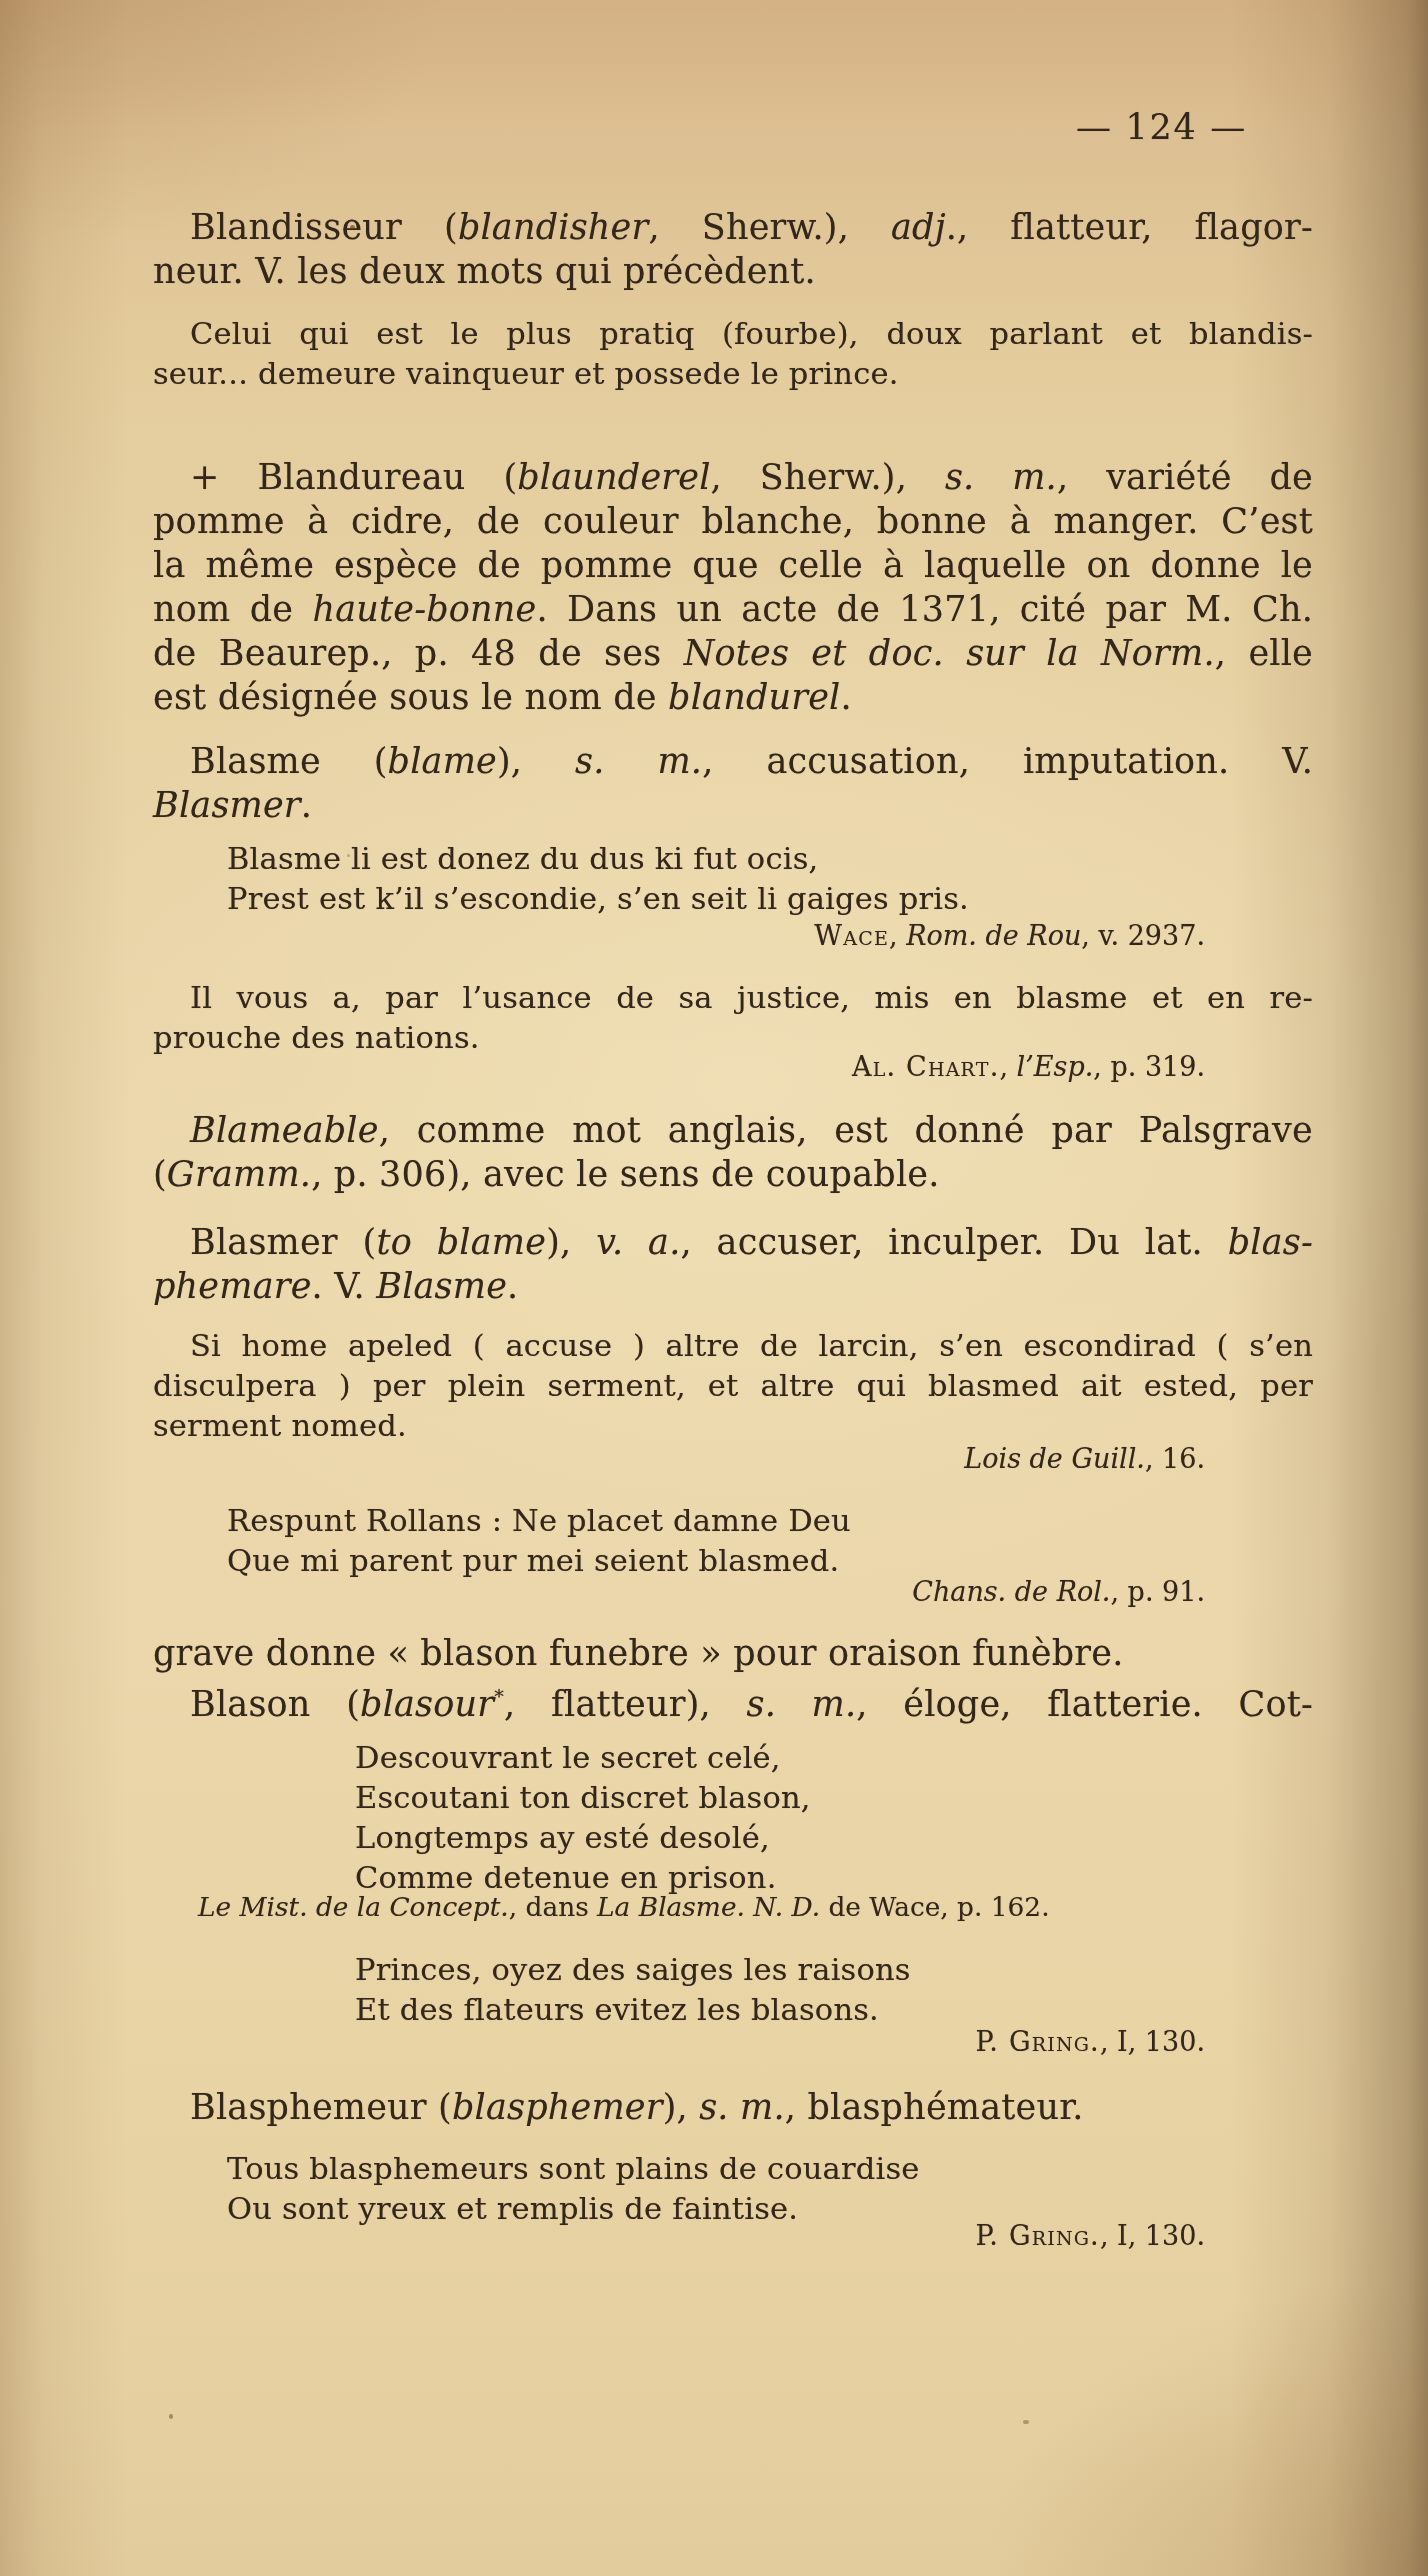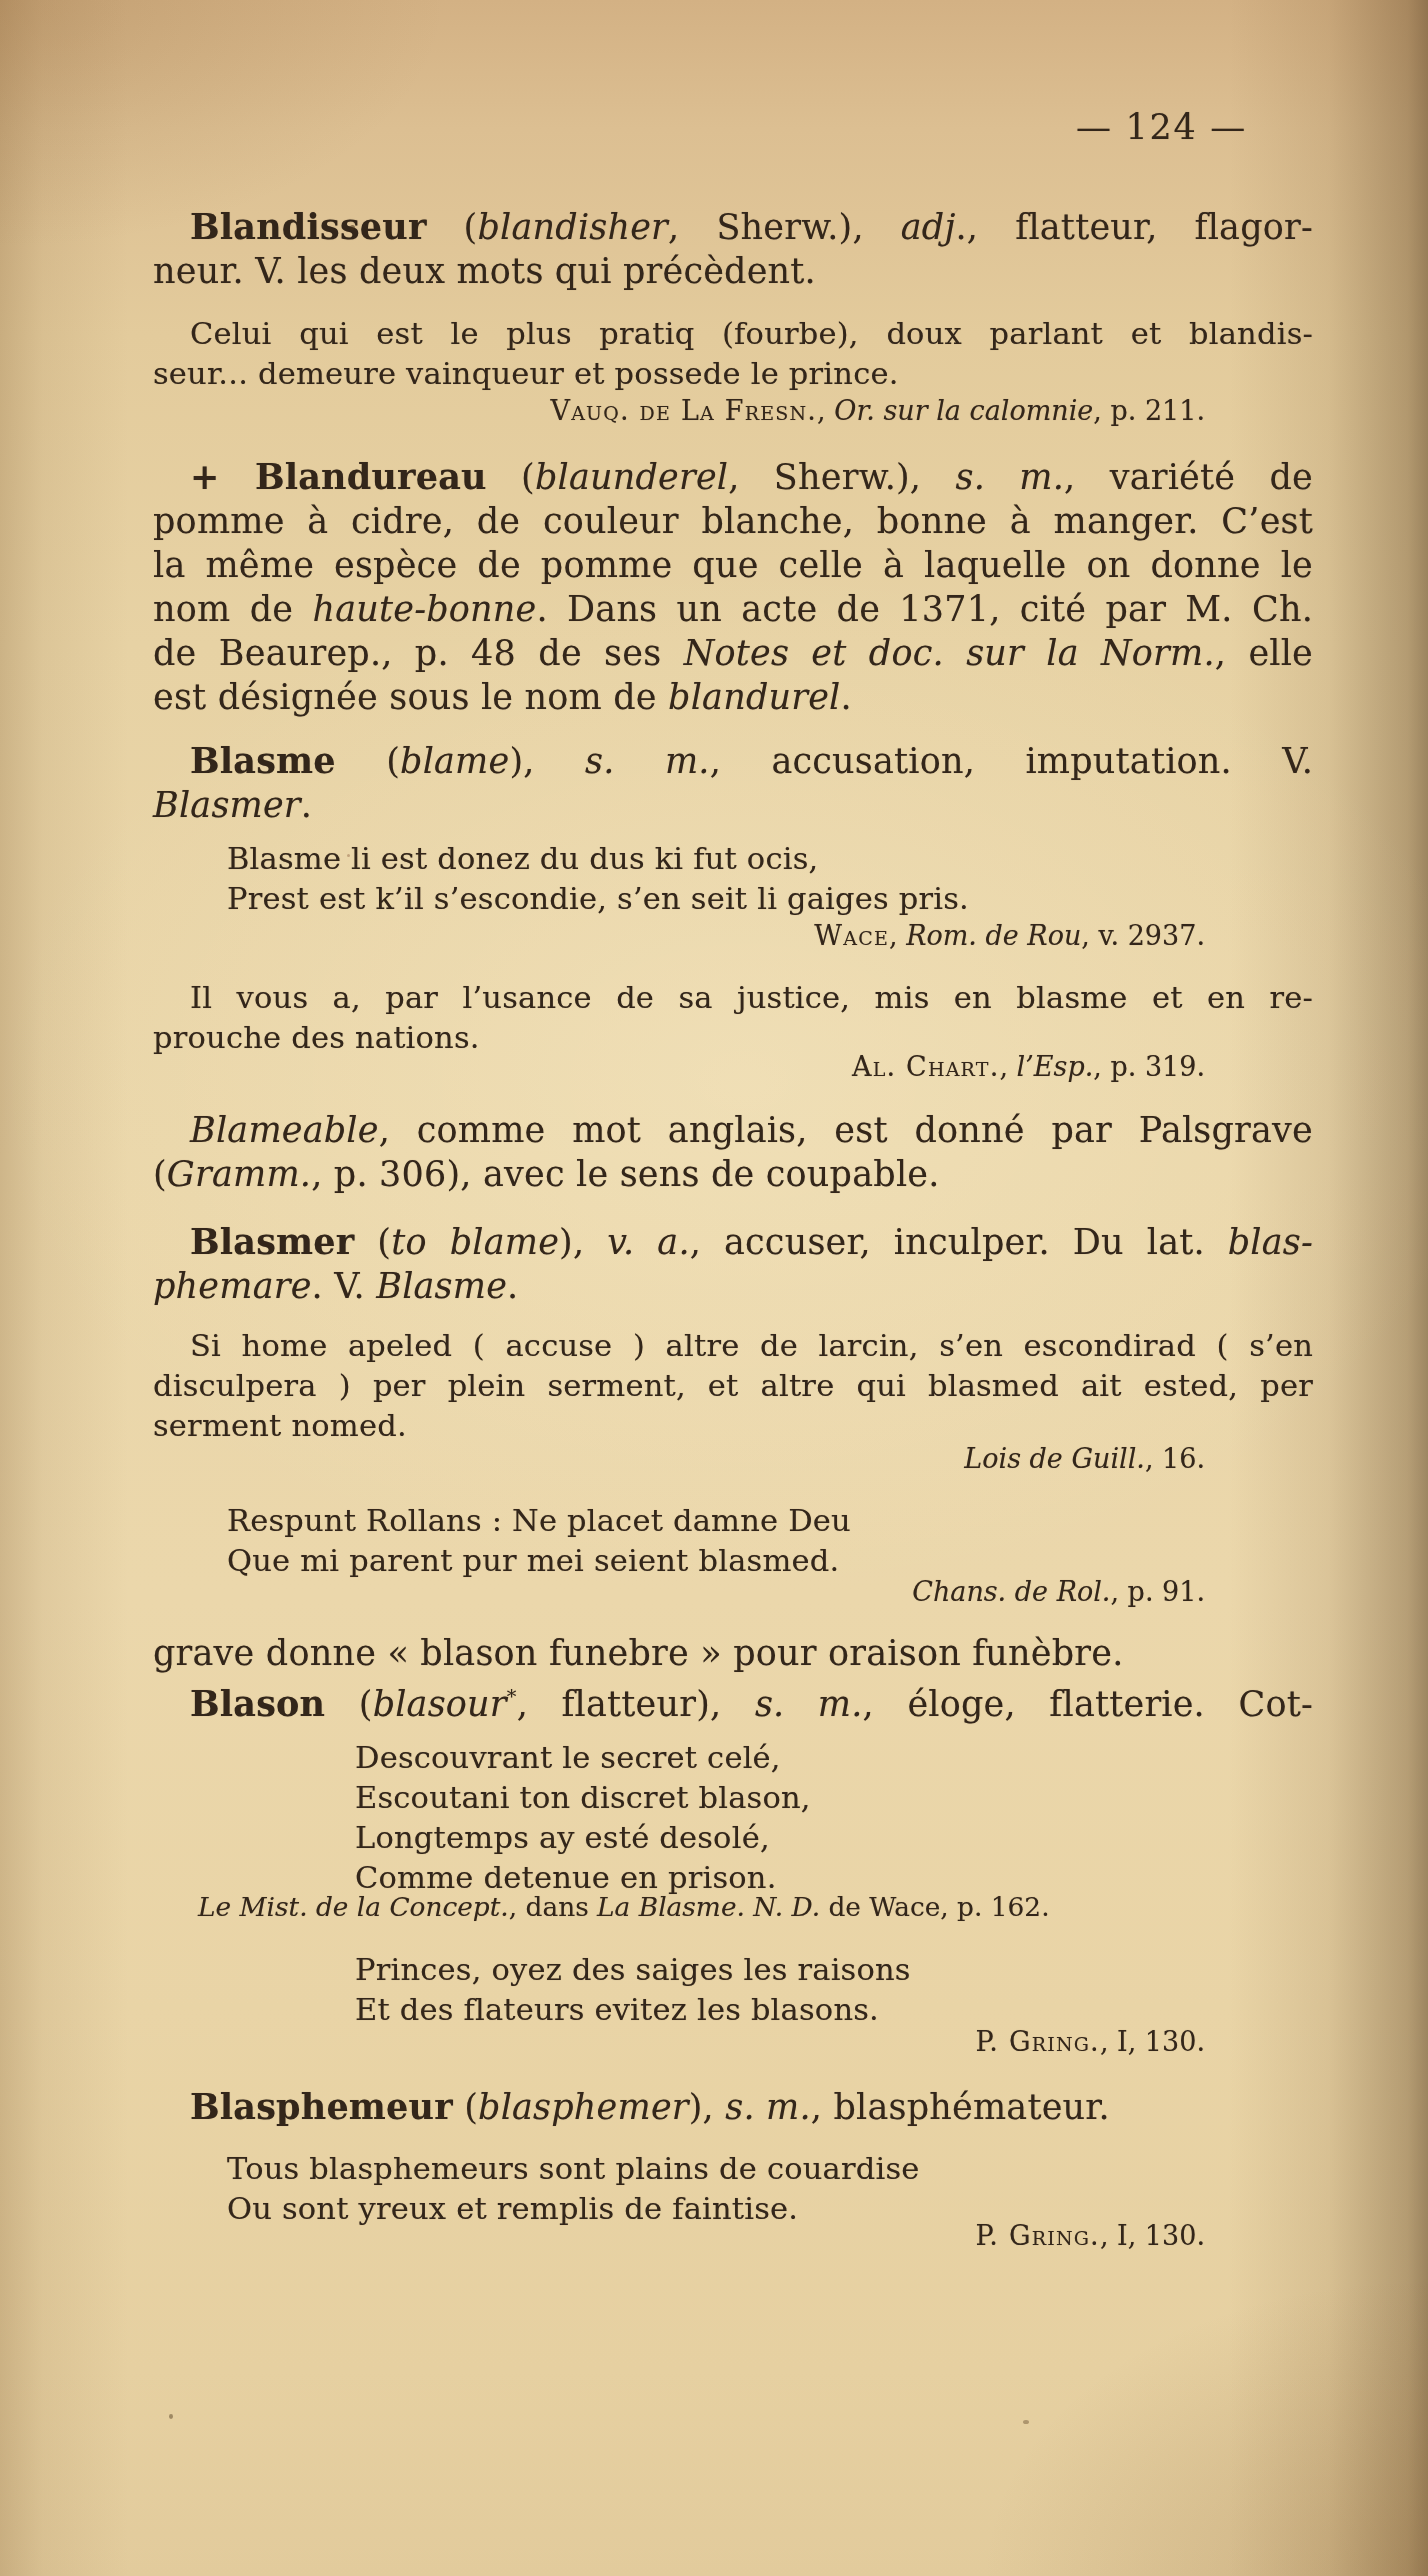--- a/index.html
+++ b/index.html
@@ -20,21 +20,21 @@
   .abs { position:absolute; }
   .blk { position:absolute; left:153px; width:1160px; }
   .line { display:block; }
   .body-txt .line { font-size:35px; line-height:44px; letter-spacing:0.2px; }
   .quote-txt .line { font-size:30.5px; line-height:40px; letter-spacing:0.2px; }
   .cite { font-size:27px; line-height:33px; text-align:right; width:1052px; }
   .cite-long { font-size:26.4px; line-height:33px; }
   .j { text-align:justify; text-align-last:justify; }
   .ind { text-indent:37px; }
   .pageno { font-size:35px; letter-spacing:1.7px; text-align:right; transform:translateX(-66px); }
-  .seg.b { font-weight:700; }
+  .seg.b { font-weight:400; }
   .seg.i { font-style:italic; }
   .seg.sc { font-variant-caps:small-caps; letter-spacing:1.2px; }
   .seg.sup { vertical-align:super; font-size:55%; }
   .line, .seg { text-shadow:0 0 0.8px rgba(51,38,26,0.35); }
   .speck { position:absolute; border-radius:50%; }
 </style>
 </head>
 <body>
 
 <div class="page">
@@ -46,23 +46,20 @@
   <div class="blk body-txt" style="top:205px">
     <div class="line j ind"><span class="seg b">Blandisseur</span><span class="seg r"> (</span><span class="seg i">blandisher</span><span class="seg r">, Sherw.), </span><span class="seg i">adj</span><span class="seg r">., flatteur, flagor-</span></div>
     <div class="line"><span class="seg r">neur. V. les deux mots qui précèdent.</span></div>
   </div>
 
   <div class="blk quote-txt" style="top:314px">
     <div class="line j ind"><span class="seg r">Celui qui est le plus pratiq (fourbe), doux parlant et blandis-</span></div>
     <div class="line"><span class="seg r">seur... demeure vainqueur et possede le prince.</span></div>
   </div>
 
-  <div class="blk cite" style="top:394px">
-    <div class="line"><span class="seg sc">Vauq. de La Fresn.</span><span class="seg r">, </span><span class="seg i">Or. sur la calomnie</span><span class="seg r">, p. 211.</span></div>
-  </div>
 
   <div class="blk body-txt" style="top:455px">
     <div class="line j ind"><span class="seg b">+ </span><span class="seg b">Blandureau</span><span class="seg r"> (</span><span class="seg i">blaunderel</span><span class="seg r">, Sherw.), </span><span class="seg i">s. m.</span><span class="seg r">, variété de</span></div>
     <div class="line j"><span class="seg r">pomme à cidre, de couleur blanche, bonne à manger. C’est</span></div>
     <div class="line j"><span class="seg r">la même espèce de pomme que celle à laquelle on donne le</span></div>
     <div class="line j"><span class="seg r">nom de </span><span class="seg i">haute-bonne</span><span class="seg r">. Dans un acte de 1371, cité par M. Ch.</span></div>
     <div class="line j"><span class="seg r">de Beaurep., p. 48 de ses </span><span class="seg i">Notes et doc. sur la Norm.</span><span class="seg r">, elle</span></div>
     <div class="line"><span class="seg r">est désignée sous le nom de </span><span class="seg i">blandurel</span><span class="seg r">.</span></div>
   </div>
 

